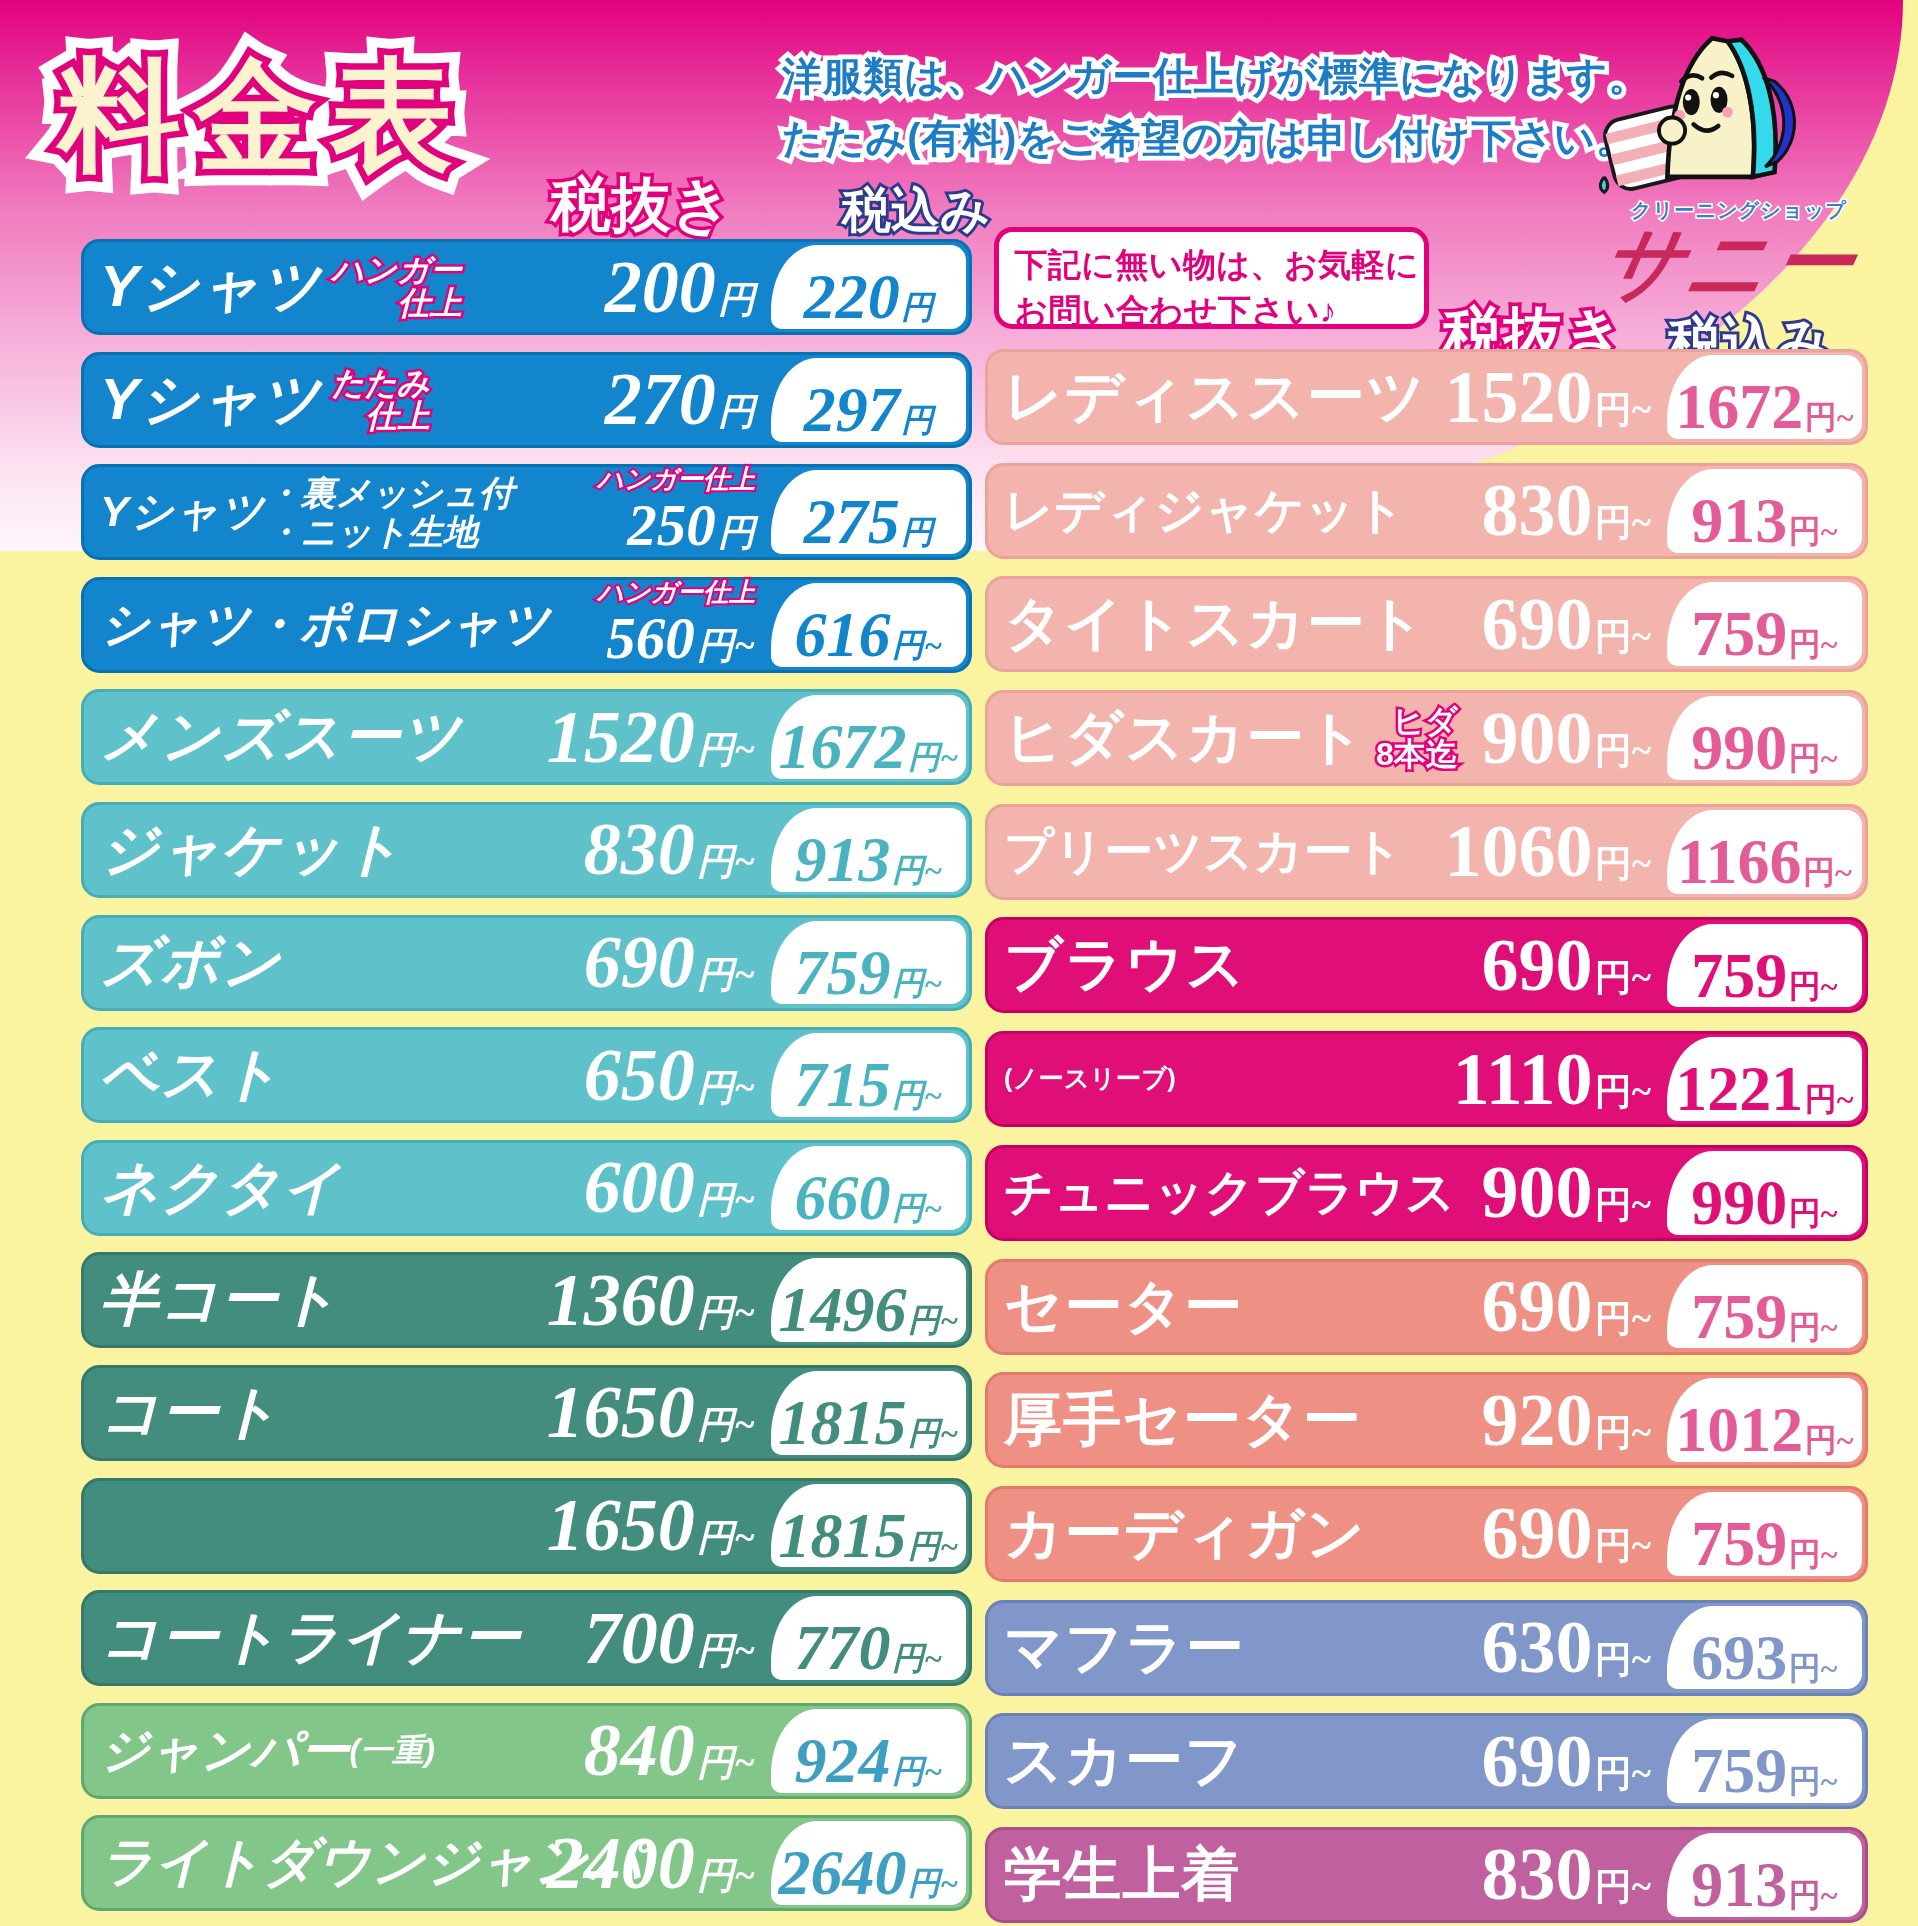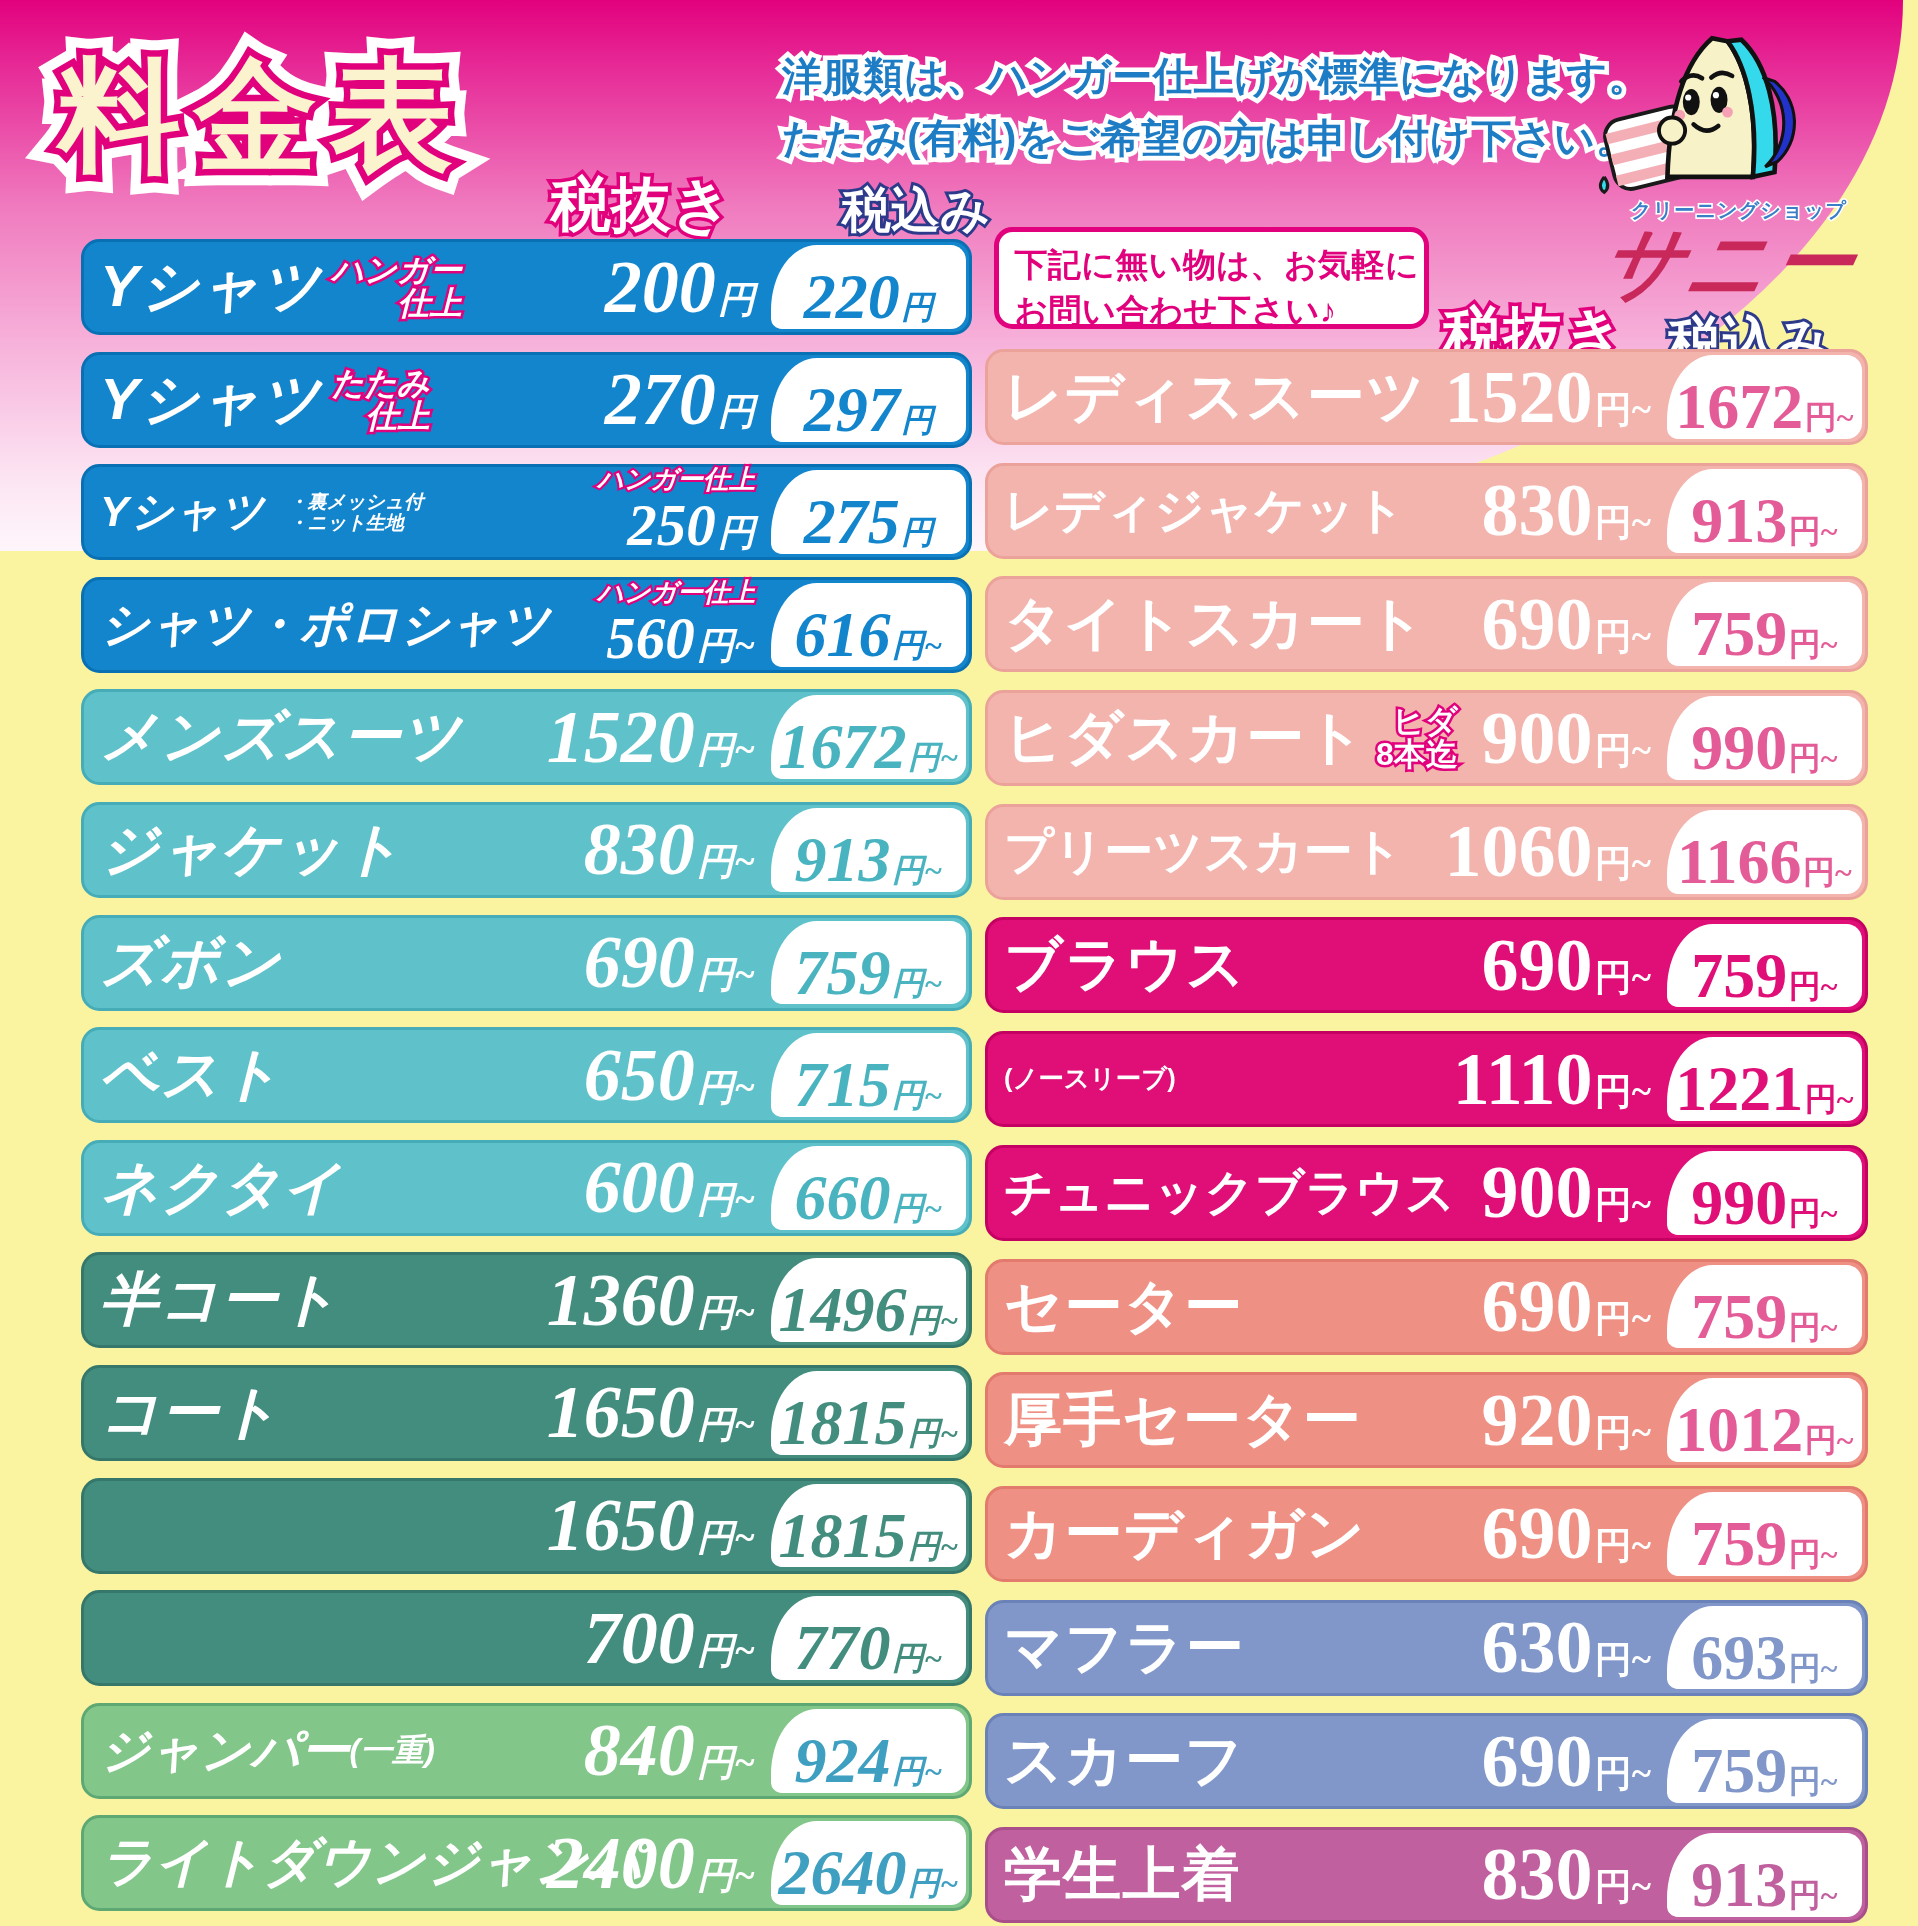--- a/index.html
+++ b/index.html
@@ -50,21 +50,21 @@
   .row { position:relative; height:96px; border-radius:18.5px;
     background:var(--bg); border:3.9px solid var(--bd);
     display:flex; align-items:center; padding:0 3.9px 0 16px; }
   .lbl-wrap { display:flex; align-items:center; min-width:0; }
   .lbl { font-size:58px; color:#fff; letter-spacing:1.2px; white-space:nowrap; }
   .row.l8  .lbl { font-size:49px; letter-spacing:0; }
   .row.l10 .lbl { font-size:53px; letter-spacing:0; }
   .row.small .lbl { font-size:43px; }
   .paren { font-size:32px; color:#fff; white-space:nowrap; }
   .row.l12p .paren { font-size:25.4px; }
-  .note { display:flex; flex-direction:column; color:#fff; font-size:19px; line-height:1.12; margin-left:23px; white-space:nowrap; }
+  .note { display:flex; flex-direction:column; color:#fff; font-size:35px; line-height:1.12; margin-left:0; white-space:nowrap; }
   .sub { margin-left:10px; font-size:32px; line-height:1.02; color:#fff; text-align:right;
          white-space:pre-line; --oc:#E2017D; --ow:5px; }
   .sub:empty, .paren:empty, .note:empty, .sub-above:empty { display:none; }
 
   .price-wrap { margin-left:auto; margin-right:210px; display:flex; flex-direction:column;
     align-items:flex-end; flex-shrink:0; }
   .sub-above { font-size:26px; line-height:1.02; color:#fff; text-align:center;
     white-space:pre-line; --oc:#E2017D; --ow:4.2px; margin-bottom:3.1px; }
   .price { display:flex; align-items:baseline; color:#fff;
     font-family:"Liberation Serif", serif; font-weight:bold; }
@@ -353,20 +353,24 @@
           <span class="tilde">~</span>
       </div>
     </div>
     <div class="taxbox">
       <span class="tnum">1815</span>
         <span class="tyen">円</span>
         <span class="ttilde">~</span>
     </div>
   </div>
     <div class="row" style="--bg: #428D7E; --bd: #35786B; --num: #428D7E;">
+    <div class="lbl-wrap">
+      <span class="lbl">コートライナー</span>
+
+    </div>
     <div class="price-wrap">
 
       <div class="price">
         <span class="num">700</span>
           <span class="yen">円</span>
           <span class="tilde">~</span>
       </div>
     </div>
     <div class="taxbox">
       <span class="tnum">770</span>

